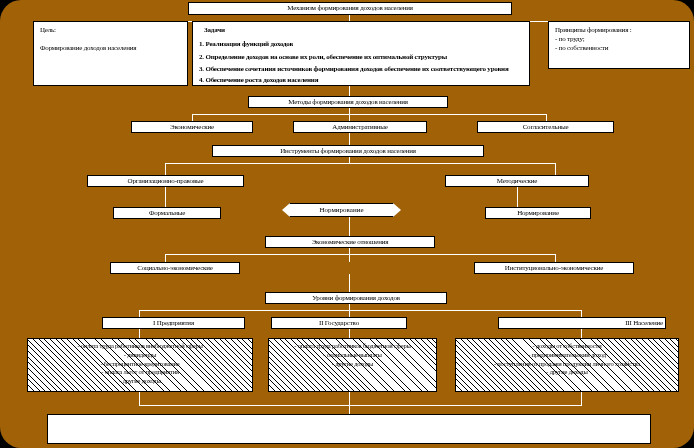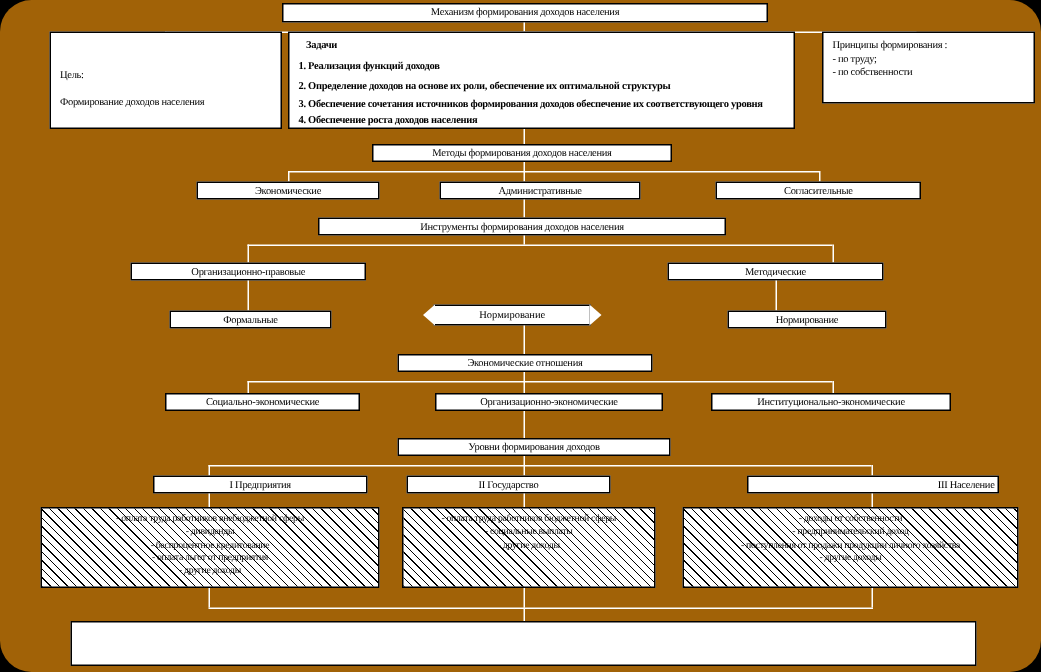--- a/index.html
+++ b/index.html
@@ -114,21 +114,21 @@
   </div>
 
   <div class="line vline" style="left:349px;top:15px;width:1px;height:6px;"></div>
   <div class="line hline" style="left:110px;top:21px;width:500px;height:1px;"></div>
   <div class="line vline" style="left:110px;top:21px;width:1px;height:5px;"></div>
   <div class="line vline" style="left:349px;top:21px;width:1px;height:5px;"></div>
   <div class="line vline" style="left:610px;top:21px;width:1px;height:5px;"></div>
 
   <div class="box topleft" style="left:33px;top:21px;width:155px;height:65px;">
     <div style="width:100%;">
-      <div style="margin-bottom:9px;margin-top:20px;">Цель:</div>
+      <div style="margin-bottom:9px;">Цель:</div>
       <div>Формирование доходов населения</div>
     </div>
   </div>
 
   <div class="box topleft" style="left:192px;top:21px;width:338px;height:65px;">
     <div style="width:100%;font-weight:bold;">
       <div style="margin:0 0 5px 5px;">Задачи</div>
       <div style="margin-bottom:4px;">1. Реализация функций доходов</div>
       <div style="margin-bottom:4px;">2. Определение доходов на основе их роли, обеспечение их оптимальной структуры</div>
       <div style="margin-bottom:2px;">3. Обеспечение сочетания источников формирования доходов обеспечение их соответствующего уровня</div>
@@ -202,23 +202,20 @@
 
   <div class="line vline" style="left:349px;top:248px;width:1px;height:6px;"></div>
   <div class="line hline" style="left:165px;top:254px;width:390px;height:1px;"></div>
   <div class="line vline" style="left:165px;top:254px;width:1px;height:8px;"></div>
   <div class="line vline" style="left:349px;top:254px;width:1px;height:8px;"></div>
   <div class="line vline" style="left:555px;top:254px;width:1px;height:8px;"></div>
 
   <div class="box" style="left:110px;top:262px;width:130px;height:12px;">
     <span class="lbl">Социально-экономические</span>
   </div>
-  <div class="box" style="left:290px;top:262px;width:152px;height:12px;">
-    <span class="lbl">Организационно-экономические</span>
-  </div>
   <div class="box" style="left:474px;top:262px;width:160px;height:12px;">
     <span class="lbl">Институционально-экономические</span>
   </div>
 
   <div class="line vline" style="left:349px;top:274px;width:1px;height:18px;"></div>
   <div class="box" style="left:265px;top:292px;width:182px;height:12px;">
     <span class="lbl">Уровни формирования доходов</span>
   </div>
 
   <div class="line vline" style="left:349px;top:304px;width:1px;height:6px;"></div>

